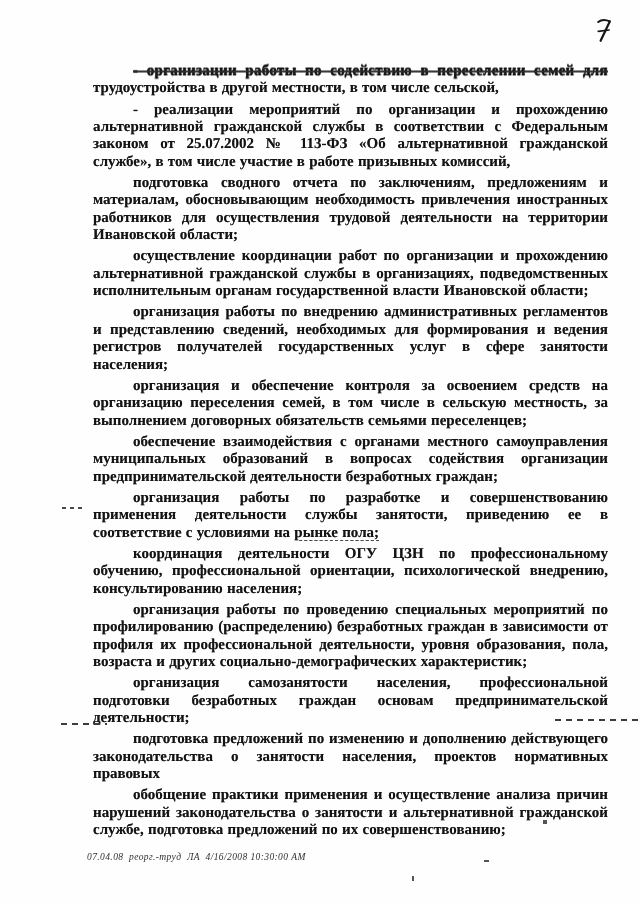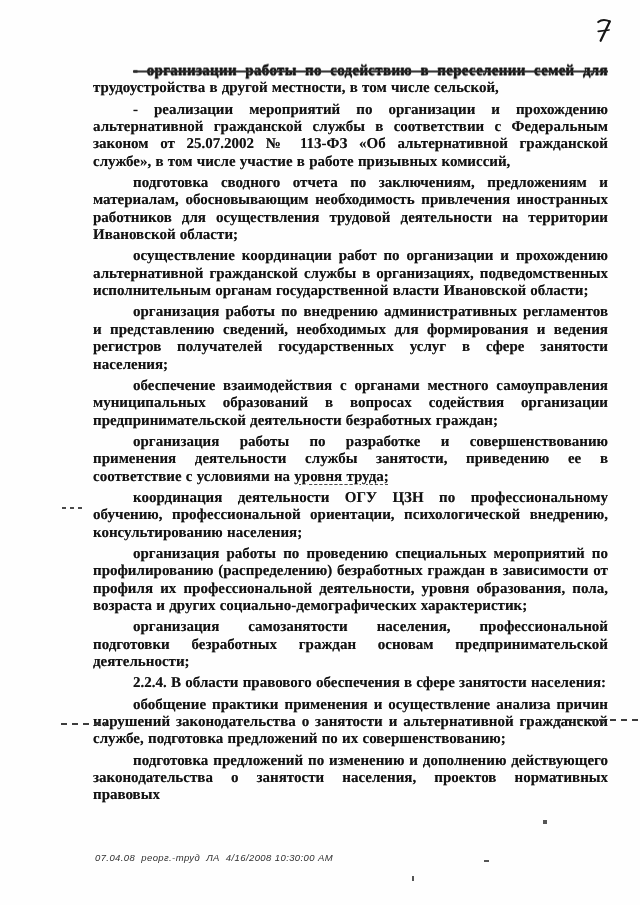--- a/index.html
+++ b/index.html
@@ -57,22 +57,22 @@
   .dashed-underline {
     text-decoration: underline;
     text-decoration-style: dashed;
     text-decoration-thickness: 1px;
     text-decoration-color: #4a4a4a;
     text-underline-offset: 3px;
   }
   
   .footer-line {
     position: absolute;
-    left: 95px; top: 852px;
-    font-family: Liberation Sans, sans-serif;
+    left: 87px; top: 852px;
+    font-family: Liberation Serif, serif;
     font-style: italic;
     font-size: 9.5px;
     letter-spacing: 0.4px;
     color: #2e2e2e;
     white-space: pre;
   }
   
   .artifact { position: absolute; }
   .dashline {
     height: 2px;
@@ -99,28 +99,28 @@
 
   <div class="text-block" id="text-block">
       <p class="para">
         <span class="smudge-line">- организации работы по содействию в переселении семей для</span>
         <span class="cont-line">трудоустройства в другой местности, в том числе сельской,</span>
       </p>
       <p class="para"><span>- реализации мероприятий по организации и прохождению альтернативной гражданской службы в соответствии с Федеральным законом от 25.07.2002 № 113-ФЗ «Об альтернативной гражданской службе», в том числе участие в работе призывных комиссий,</span></p>
       <p class="para"><span>подготовка сводного отчета по заключениям, предложениям и материалам, обосновывающим необходимость привлечения иностранных работников для осуществления трудовой деятельности на территории Ивановской области;</span></p>
       <p class="para"><span>осуществление координации работ по организации и прохождению альтернативной гражданской службы в организациях, подведомственных исполнительным органам государственной власти Ивановской области;</span></p>
       <p class="para"><span>организация работы по внедрению административных регламентов и представлению сведений, необходимых для формирования и ведения регистров получателей государственных услуг в сфере занятости населения;</span></p>
+      <p class="para"><span>организация и обеспечение контроля за освоением средств на организацию переселения семей, в том числе в сельскую местность, за выполнением договорных обязательств семьями переселенцев;</span></p>
       <p class="para"><span>обеспечение взаимодействия с органами местного самоуправления муниципальных образований в вопросах содействия организации предпринимательской деятельности безработных граждан;</span></p>
-      <p class="para"><span>организация работы по разработке и совершенствованию применения деятельности службы занятости, приведению ее в соответствие с условиями на </span><span class="dashed-underline">уровня труда;</span></p>
+      <p class="para"><span>организация работы по разработке и совершенствованию применения деятельности службы занятости, приведению ее в соответствие с условиями на </span><span class="dashed-underline">рынке пола;</span></p>
       <p class="para"><span>координация деятельности ОГУ ЦЗН по профессиональному обучению, профессиональной ориентации, психологической внедрению, консультированию населения;</span></p>
       <p class="para"><span>организация работы по проведению специальных мероприятий по профилированию (распределению) безработных граждан в зависимости от профиля их профессиональной деятельности, уровня образования, пола, возраста и других социально-демографических характеристик;</span></p>
       <p class="para"><span>организация самозанятости населения, профессиональной подготовки безработных граждан основам предпринимательской деятельности;</span></p>
-      <p class="para"><span>2.2.4. В области правового обеспечения в сфере занятости населения:</span></p>
+      <p class="para"><span>подготовка предложений по изменению и дополнению действующего законодательства о занятости населения, проектов нормативных правовых</span></p>
       <p class="para"><span>обобщение практики применения и осуществление анализа причин нарушений законодательства о занятости и альтернативной гражданской службе, подготовка предложений по их совершенствованию;</span></p>
-      <p class="para"><span>подготовка предложений по изменению и дополнению действующего законодательства о занятости населения, проектов нормативных правовых</span></p>
     </div>
 
   <div class="footer-line">07.04.08  реорг.-труд  ЛА  4/16/2008 10:30:00 AM</div>
 
   <div class="artifact dashline-fine" style="left:62px; top:507px; width:24px;"></div>
   <div class="artifact dashline" style="left:61px; top:723px; width:46px;"></div>
   <div class="artifact dashline" style="left:555px; top:719px; width:85px;"></div>
   <div class="artifact speck" style="left:543px; top:820px; width:4px; height:4px;"></div>
   <div class="artifact speck" style="left:484px; top:860px; width:5px; height:2px;"></div>
   <div class="artifact speck" style="left:412px; top:876px; width:2px; height:5px;"></div>

